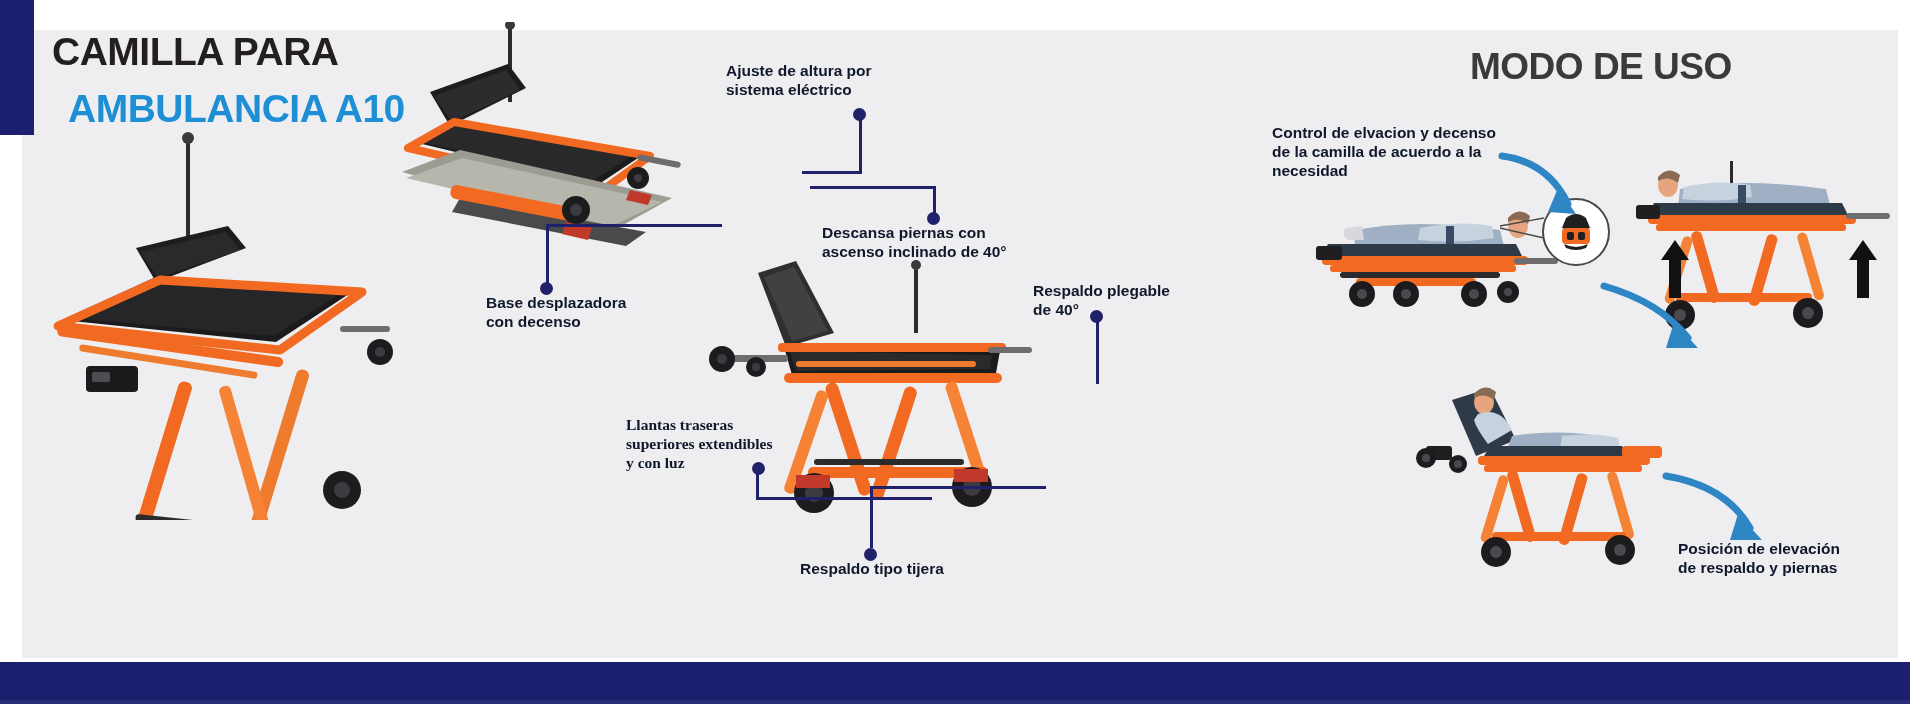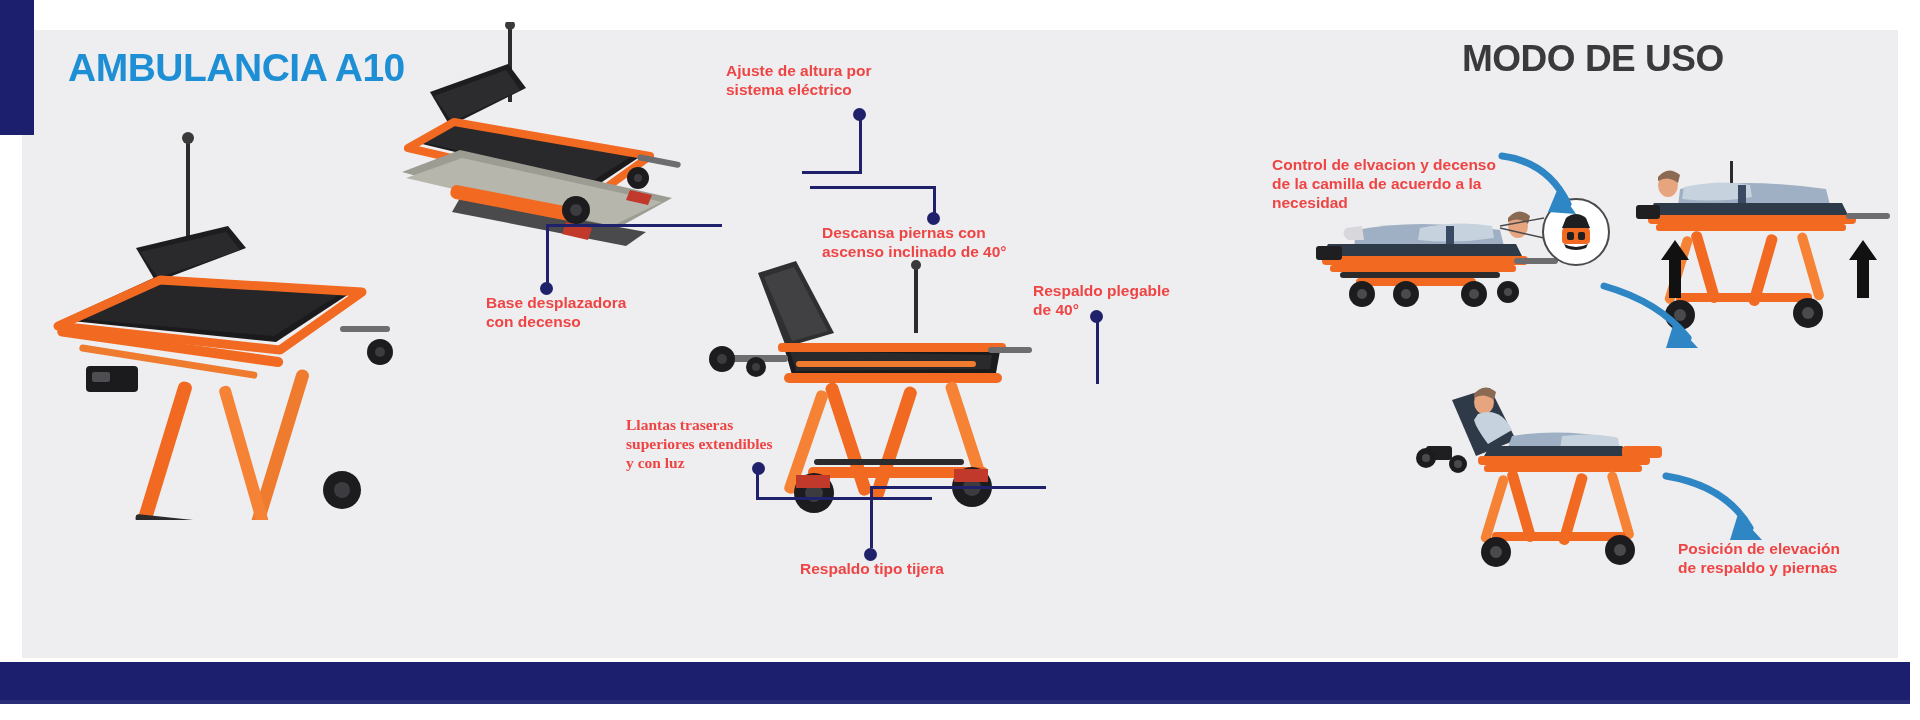--- a/index.html
+++ b/index.html
@@ -37,28 +37,28 @@
     font-size:39px;font-weight:bold;letter-spacing:-0.5px;
     color:#231f20;line-height:1.05;margin:0;
   }
   .title-l2{
     font-size:39px;font-weight:bold;letter-spacing:-0.5px;
     color:#1e8fd5;line-height:1.05;margin:16px;
   }
   .modo-title{
     position:absolute;left:1462px;top:38px;
     font-size:37px;font-weight:bold;letter-spacing:-0.5px;
-    color:#3a3a3c;white-space:nowrap;margin:0;
+    color:#3a3a3c;white-space:nowrap;margin:8px;
   }
 
   
   .callout{
     position:absolute;
     font-size:15.5px;font-weight:bold;line-height:1.22;
-    color:#ef4444;white-space:pre-line;
+    color:#0f172a;white-space:pre-line;
   }
 
   
   .leader{position:absolute;}
   .leader .seg{position:absolute;background:#20216b;}
   .leader .seg.h{height:3px;}
   .leader .seg.v{width:3px;}
   .dot{
     position:absolute;width:13px;height:13px;border-radius:50%;
     background:#20216b;
@@ -74,20 +74,21 @@
 </style>
 </head>
 <body>
 
 <div class="stage">
 
   <div class="gray-panel"></div>
   <div class="navy-tab"></div>
 
   <div class="title-block">
+    <div class="title-l1">CAMILLA PARA</div>
     <div class="title-l2">AMBULANCIA A10</div>
   </div>
 
   <div class="modo-title">MODO DE USO</div>
 
   <div class="photo" style="left:40px;top:130px;width:390px;height:390px;">
     <svg width="390" height="390" viewBox="0 0 390 390">
 
       <rect x="146" y="10" width="4" height="96" fill="#2b2b2b"></rect>
       <circle cx="148" cy="8" r="6" fill="#3a3a3a"></circle>
@@ -377,21 +378,21 @@
   </div>
   <div class="dot" style="left:752px;top:462px;"></div>
 
   <div class="callout" style="left:800px;top:560px;width:220px;">Respaldo tipo tijera</div>
   <div class="leader" style="left:870px;top:486px;width:180px;height:72px;">
     <div class="seg h" style="left:0px;top:0px;width:176px;"></div>
     <div class="seg v" style="left:0px;top:0px;height:62px;"></div>
   </div>
   <div class="dot" style="left:864px;top:548px;"></div>
 
-  <div class="callout" style="left:1272px;top:124px;width:300px;margin-top:32px;">Control de elvacion y decenso
+  <div class="callout" style="left:1272px;top:124px;width:300px;">Control de elvacion y decenso
 de la camilla de acuerdo a la
 necesidad</div>
 
   <div class="callout" style="left:1678px;top:540px;width:260px;">Posición de elevación
 de respaldo y piernas</div>
 
   <div class="footer-band"></div>
 
 </div>
 

